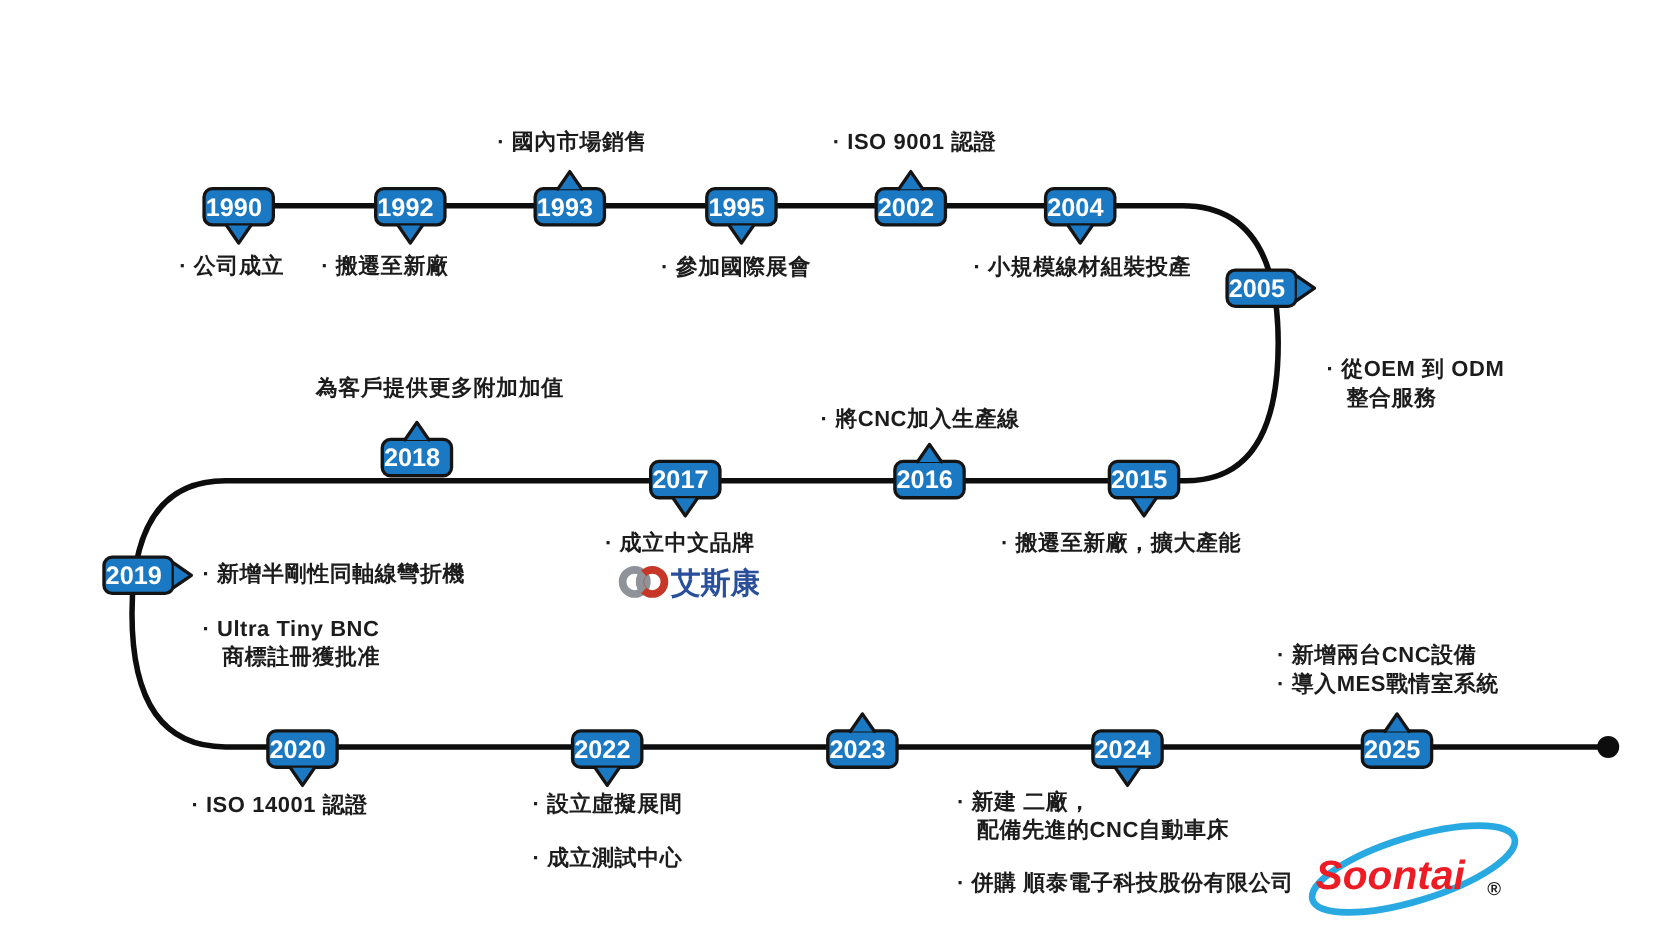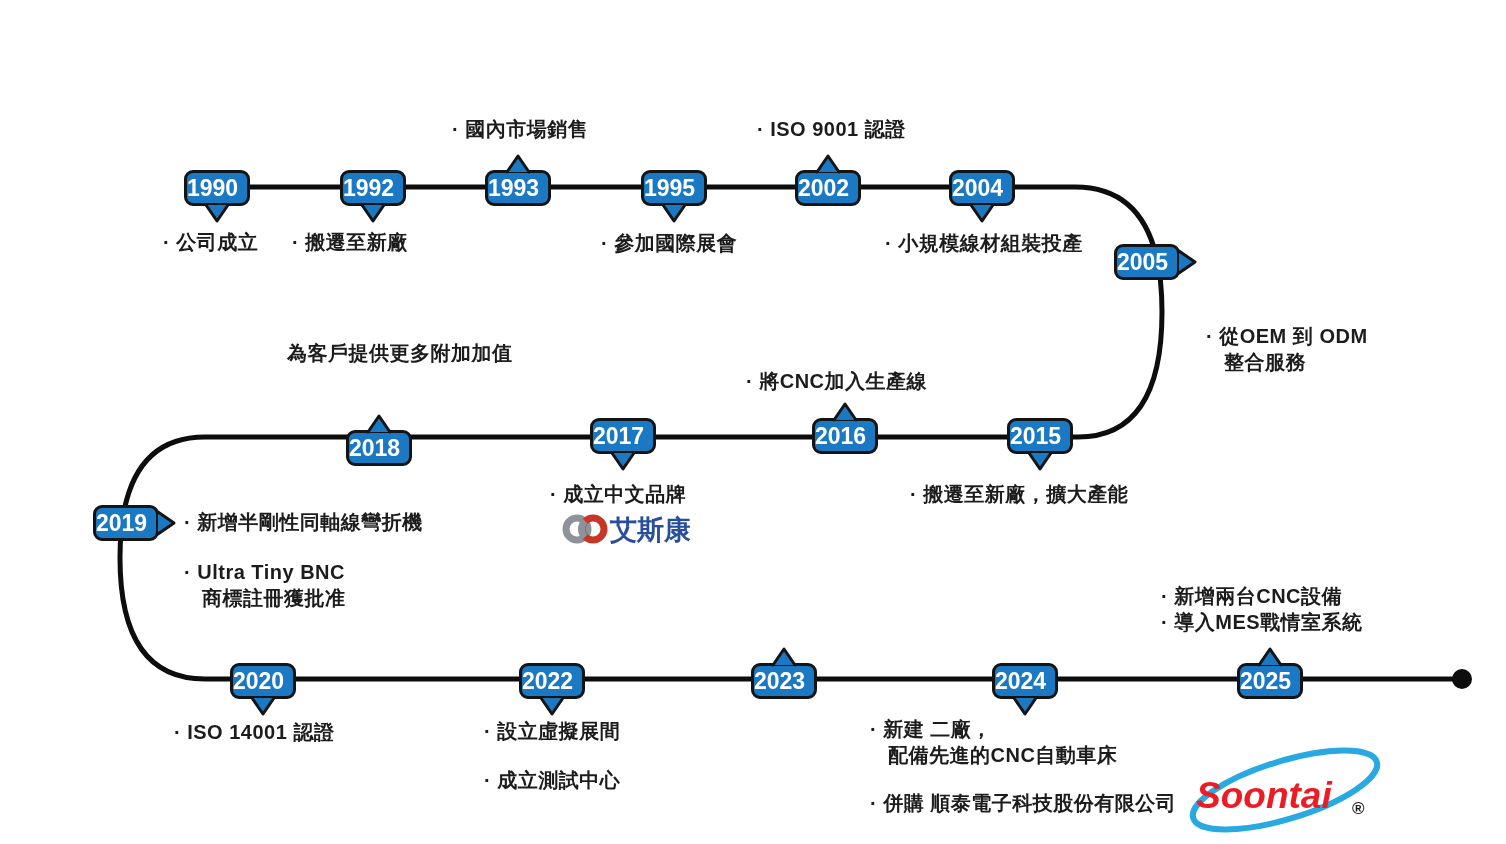--- a/index.html
+++ b/index.html
@@ -91,35 +91,35 @@
     <svg class="ptr-u" width="32" height="20">
         <path class="ptr-path" d="M5 19 L16 3 L27 19"></path>
       </svg>
   </div>
   <div class="badge" style="left:590px;top:418px">
     <span>2017</span>
     <svg class="ptr-d" width="32" height="20">
         <path class="ptr-path" d="M5 1 L16 17 L27 1"></path>
       </svg>
   </div>
-  <div class="badge" style="left:346px;top:430px">
+  <div class="badge" style="left:346px;top:398px">
     <span>2018</span>
     <svg class="ptr-u" width="32" height="20">
         <path class="ptr-path" d="M5 19 L16 3 L27 19"></path>
       </svg>
   </div>
 
   <div class="badge" style="left:93px;top:505px">
     <span>2019</span>
     <svg class="ptr-r" width="20" height="32">
         <path class="ptr-path" d="M1 5 L17 16 L1 27"></path>
       </svg>
   </div>
 
-  <div class="badge" style="left:230px;top:663px">
+  <div class="badge" style="left:242px;top:663px">
     <span>2020</span>
     <svg class="ptr-d" width="32" height="20">
         <path class="ptr-path" d="M5 1 L16 17 L27 1"></path>
       </svg>
   </div>
   <div class="badge" style="left:519px;top:663px">
     <span>2022</span>
     <svg class="ptr-d" width="32" height="20">
         <path class="ptr-path" d="M5 1 L16 17 L27 1"></path>
       </svg>

